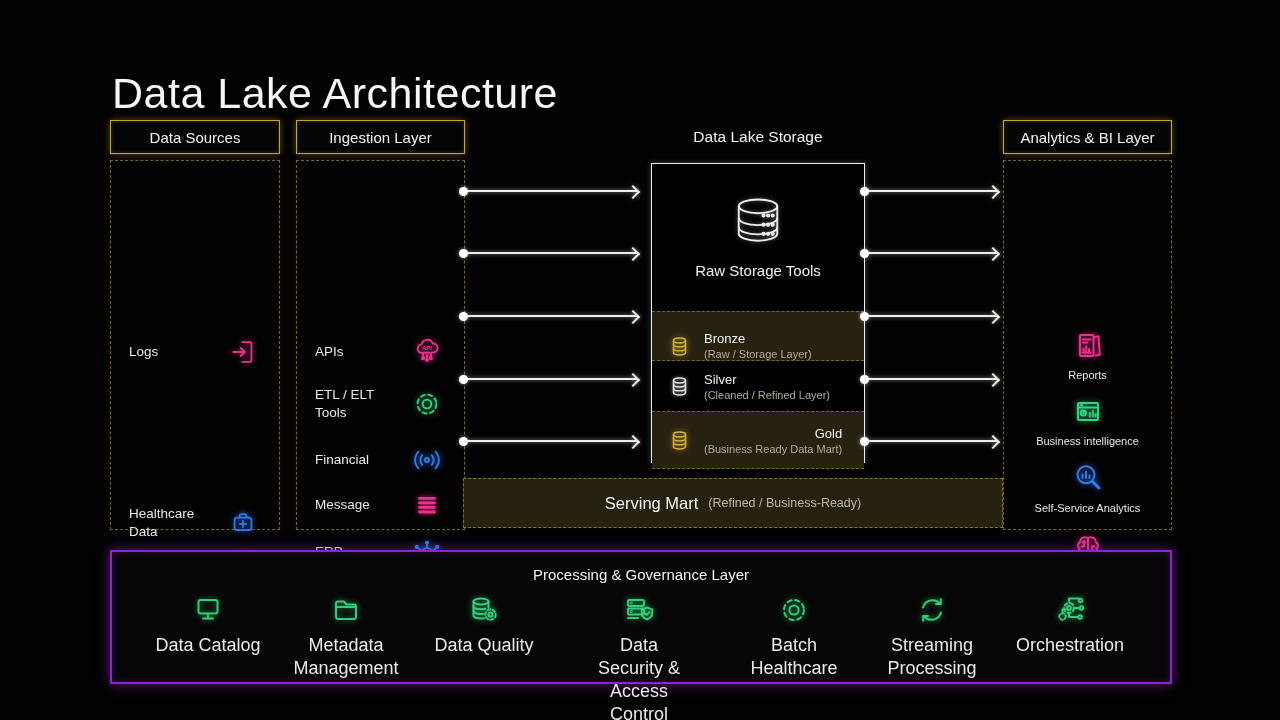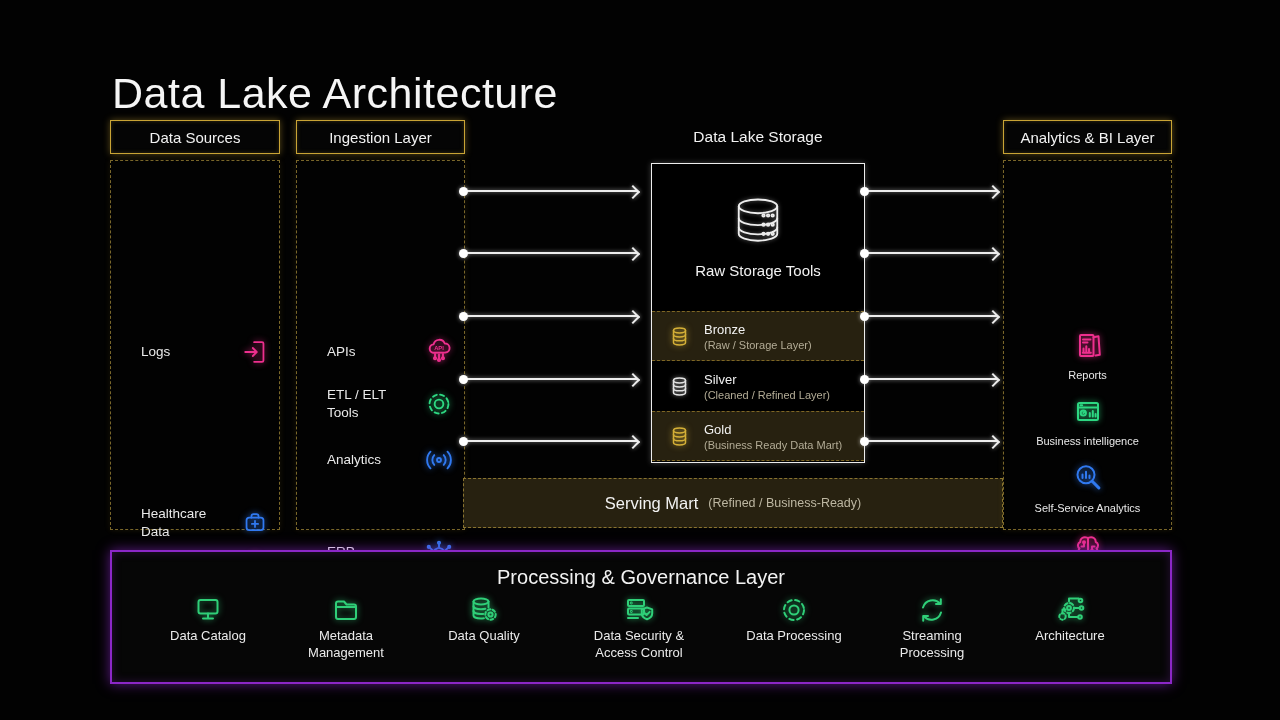--- a/index.html
+++ b/index.html
@@ -14,21 +14,21 @@
   
   .col-header{height:32px;border:1px solid #c9a435;display:flex;align-items:center;justify-content:center;
               font-size:15px;color:#f2f2f2;box-shadow:0 0 7px rgba(201,164,53,.45), inset 0 0 4px rgba(201,164,53,.25);
               background:#050505;}
   .plain-header{display:flex;align-items:center;justify-content:center;font-size:15.5px;color:#f2f2f2;}
 
   
   .col-body{border:1px dashed #7a672a;box-shadow:0 0 6px rgba(198,160,53,.12);}
 
   
-  .srow{position:absolute;left:12px;width:100%;display:flex;align-items:center;justify-content:space-between;
+  .srow{position:absolute;left:0;width:100%;display:flex;align-items:center;justify-content:space-between;
         padding:0 20px 0 18px;box-sizing:border-box;}
   .srow .lbl{font-size:13.5px;color:#e9e9e9;line-height:1.3;max-width:92px;}
 
   
   .ic{display:block;}
   .ic g{stroke:currentColor;fill:none;stroke-width:2;stroke-linecap:round;stroke-linejoin:round;}
   .ic text{stroke:none;fill:currentColor;font-family:"Liberation Sans",sans-serif;}
   .pink{color:#ee2f8e;filter:drop-shadow(0 0 3px rgba(238,47,142,.75));}
   .green{color:#2dd882;filter:drop-shadow(0 0 3px rgba(45,216,130,.75));}
   .blue{color:#3079f0;filter:drop-shadow(0 0 3px rgba(48,121,240,.8));}
@@ -61,23 +61,23 @@
   .harrow::after{content:'';position:absolute;right:-1px;top:-5.5px;width:8px;height:8px;
                  border-top:2px solid #ededed;border-right:2px solid #ededed;transform:rotate(45deg);}
 
   
   .aitem{position:absolute;left:0;width:100%;display:flex;flex-direction:column;align-items:center;}
   .aitem .lbl{font-size:11px;color:#e9e9e9;margin-top:5px;}
 
   
   #gov-box{left:110px;top:550px;width:1062px;height:134px;border:2px solid #8b27c7;background:#060606;
            box-shadow:0 0 12px rgba(139,39,199,.65), inset 0 0 10px rgba(139,39,199,.25);box-sizing:border-box;}
-  #gov-title{position:absolute;left:0;top:14px;width:100%;text-align:center;font-size:20px;color:#f2f2f2;}
+  #gov-title{position:absolute;left:0;top:14px;width:100%;text-align:center;font-size:15px;color:#f2f2f2;}
   .gitem{position:absolute;top:40px;width:114px;display:flex;flex-direction:column;align-items:center;}
-  .gitem .lbl{font-size:13px;color:#eaeaea;text-align:center;line-height:1.28;max-width:108px;}
+  .gitem .lbl{font-size:18px;color:#eaeaea;text-align:center;line-height:1.28;margin-top:6px;max-width:108px;}
 </style>
 </head>
 <body>
 
 <div id="canvas">
 
   <div id="page-title" class="abs">Data Lake Architecture</div>
 
   <div class="abs col-header" style="left:296px;top:120px;width:167px;">
       <span>Ingestion Layer</span>
@@ -153,25 +153,33 @@
     <div class="srow" style="top:221px;height:44px;">
       <span class="lbl">ETL / ELT Tools</span>
       <svg class="ic green" width="34" height="34" viewBox="0 0 36 36">
           <g>
             <circle cx="18" cy="18" r="10" stroke-dasharray="4.4 3.6"></circle>
             <circle cx="18" cy="18" r="4.6"></circle>
           </g>
         </svg>
     </div>
     <div class="srow" style="top:281px;height:36px;">
-      <span class="lbl">Analytics</span>
+      <span class="lbl">Financial</span>
       <svg class="ic blue" width="34" height="34" viewBox="0 0 36 36">
           <g>
             <circle cx="18" cy="18" r="2.1"></circle>
             <path d="M13 12.8a7.6 7.6 0 0 0 0 10.4M23 12.8a7.6 7.6 0 0 1 0 10.4M9 9.2a12.6 12.6 0 0 0 0 17.6M27 9.2a12.6 12.6 0 0 1 0 17.6"></path>
+          </g>
+        </svg>
+    </div>
+    <div class="srow" style="top:327px;height:34px;">
+      <span class="lbl">Message</span>
+      <svg class="ic pink" width="34" height="34" viewBox="0 0 36 36">
+          <g>
+            <path d="M10 11h16M10 15.8h16M10 20.6h16M10 25.4h16" stroke-width="3"></path>
           </g>
         </svg>
     </div>
     <div class="srow" style="top:372px;height:38px;">
       <span class="lbl">ERP</span>
       <svg class="ic blue" width="34" height="34" viewBox="0 0 36 36">
           <g>
             <circle cx="18" cy="20.5" r="6.6" stroke-dasharray="5.2 2.6"></circle>
             <path d="M18 13.9V9.6M11.8 16.6l-3.4-3M24.2 16.6l3.4-3"></path>
             <circle cx="18" cy="8.2" r="1.2"></circle>
@@ -229,21 +237,21 @@
             <circle cx="47" cy="40" r="1.3"></circle>
             <circle cx="52" cy="40" r="1.3"></circle>
           <circle cx="42" cy="50" r="1.3"></circle>
             <circle cx="47" cy="50" r="1.3"></circle>
             <circle cx="52" cy="50" r="1.3"></circle>
         </g>
       </svg>
       <span class="lbl">Raw Storage Tools</span>
     </div>
 
-    <div class="tier tier-olive" style="top:147px;height:50px;">
+    <div class="tier tier-olive" style="top:147px;height:50px;align-items:flex-end;">
       <svg class="ic gold" width="27" height="27" viewBox="0 0 36 36">
           <g>
             <ellipse cx="18" cy="10" rx="8" ry="3.2"></ellipse>
             <path d="M10 10v16c0 1.8 3.6 3.2 8 3.2s8-1.4 8-3.2V10"></path>
             <path d="M10 15.3c0 1.8 3.6 3.2 8 3.2s8-1.4 8-3.2"></path>
             <path d="M10 20.6c0 1.8 3.6 3.2 8 3.2s8-1.4 8-3.2"></path>
           </g>
         </svg>
       <div>
           <div class="t1">Bronze</div>
@@ -257,21 +265,21 @@
             <path d="M10 10v16c0 1.8 3.6 3.2 8 3.2s8-1.4 8-3.2V10"></path>
             <path d="M10 15.3c0 1.8 3.6 3.2 8 3.2s8-1.4 8-3.2"></path>
             <path d="M10 20.6c0 1.8 3.6 3.2 8 3.2s8-1.4 8-3.2"></path>
           </g>
         </svg>
       <div>
           <div class="t1">Silver</div>
            <div class="t2">(Cleaned / Refined Layer)</div>
         </div>
     </div>
-    <div class="tier tier-olive" style="top:247px;height:50px;">
+    <div class="tier tier-olive" style="top:247px;height:58px;text-align:right;">
       <svg class="ic gold" width="27" height="27" viewBox="0 0 36 36">
           <g>
             <ellipse cx="18" cy="10" rx="8" ry="3.2"></ellipse>
             <path d="M10 10v16c0 1.8 3.6 3.2 8 3.2s8-1.4 8-3.2V10"></path>
             <path d="M10 15.3c0 1.8 3.6 3.2 8 3.2s8-1.4 8-3.2"></path>
             <path d="M10 20.6c0 1.8 3.6 3.2 8 3.2s8-1.4 8-3.2"></path>
           </g>
         </svg>
       <div>
           <div class="t1">Gold</div>
@@ -402,21 +410,21 @@
         </svg>
       <span class="lbl">Data Security &amp; Access Control</span>
     </div>
     <div class="gitem" style="left:625px;">
       <svg class="ic gov-green" width="36" height="36" viewBox="0 0 36 36">
           <g>
             <circle cx="18" cy="18" r="10" stroke-dasharray="4.4 3.6"></circle>
             <circle cx="18" cy="18" r="4.6"></circle>
           </g>
         </svg>
-      <span class="lbl">Data Processing</span>
+      <span class="lbl">Batch Healthcare</span>
     </div>
     <div class="gitem" style="left:763px;">
       <svg class="ic gov-green" width="36" height="36" viewBox="0 0 36 36">
           <g>
             <path d="M9 15.5a10 10 0 0 1 17.2-3.7"></path>
             <path d="M26.8 7.2v4.8H22"></path>
             <path d="M27 20.5a10 10 0 0 1-17.2 3.7"></path>
             <path d="M9.2 28.8V24H14"></path>
           </g>
         </svg>
@@ -427,17 +435,17 @@
           <g>
             <circle cx="17" cy="16" r="5" stroke-dasharray="3.4 2.6"></circle>
             <circle cx="17" cy="16" r="1.9"></circle>
             <circle cx="10.5" cy="24.5" r="3.2" stroke-dasharray="2.6 2"></circle>
             <circle cx="28.5" cy="8.5" r="1.8"></circle>
             <circle cx="29.5" cy="16" r="1.8"></circle>
             <circle cx="28" cy="25" r="1.8"></circle>
             <path d="M17 9.5v-3h9.7M22 16h5.6M17 21.5v3.5h9.2M10.5 21.3v-3.8h3"></path>
           </g>
         </svg>
-      <span class="lbl">Architecture</span>
+      <span class="lbl">Orchestration</span>
     </div>
   </div>
 
 </div>
 
 </body></html>

